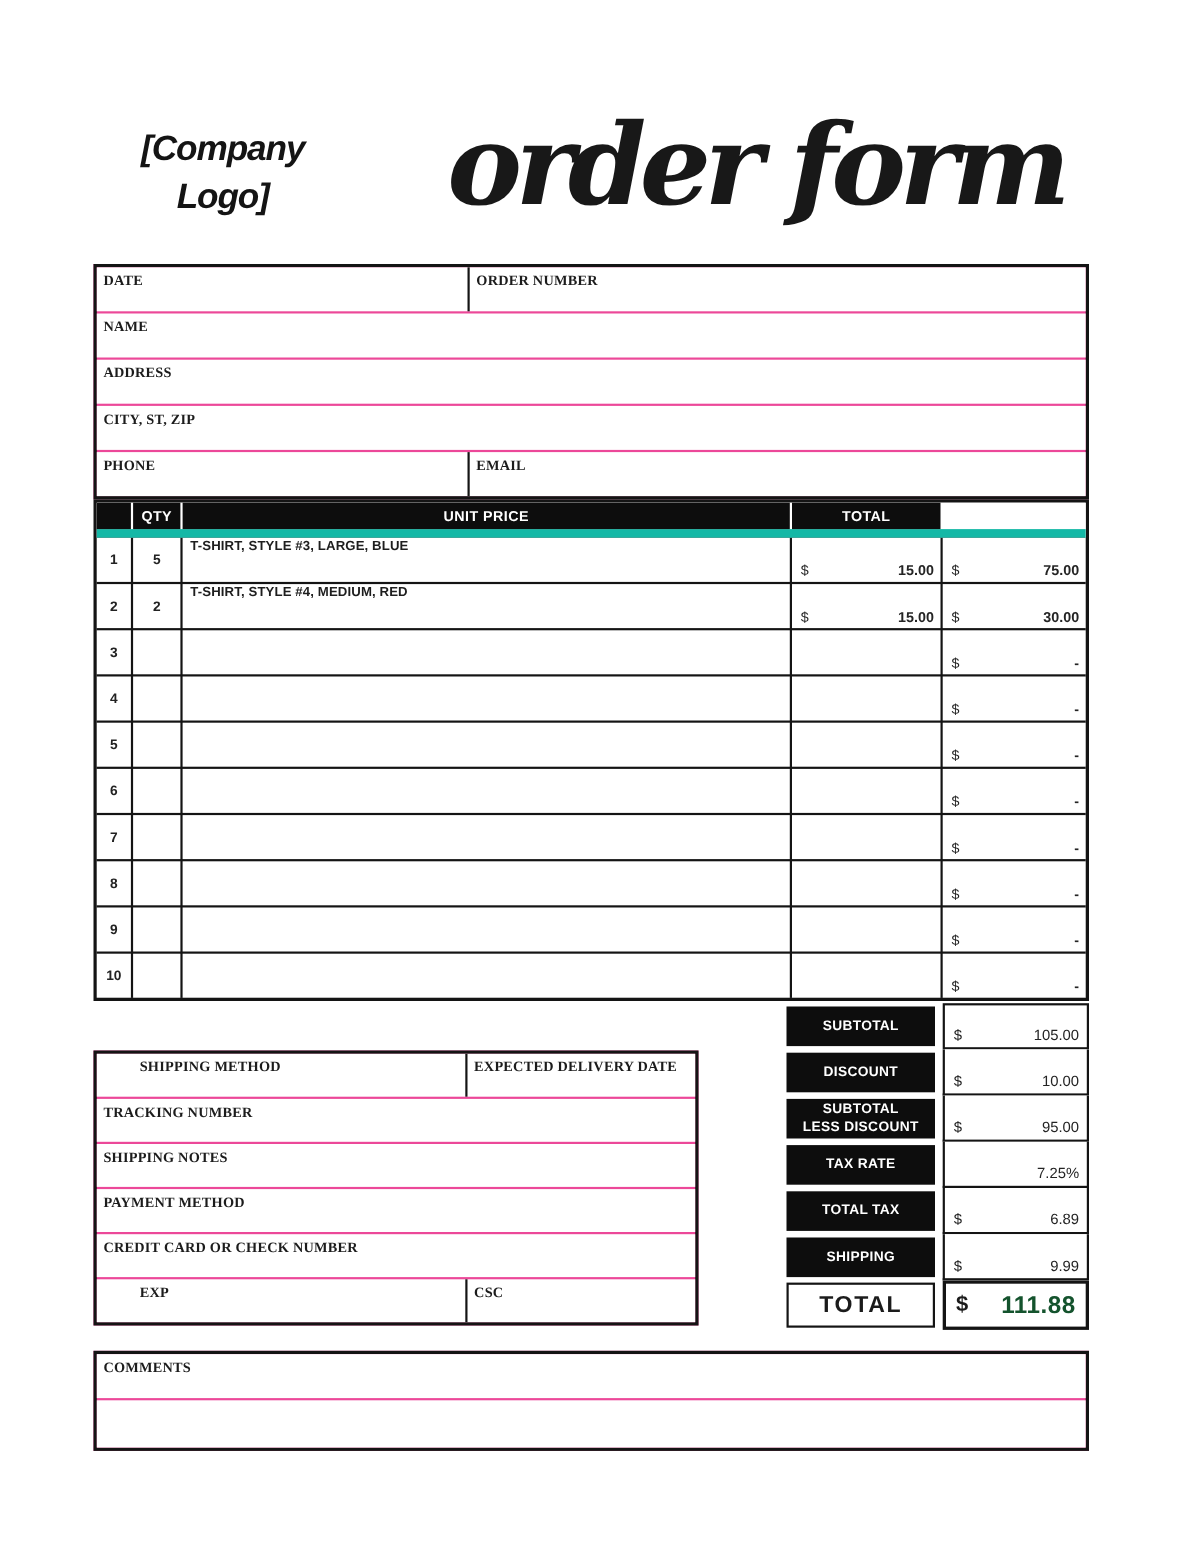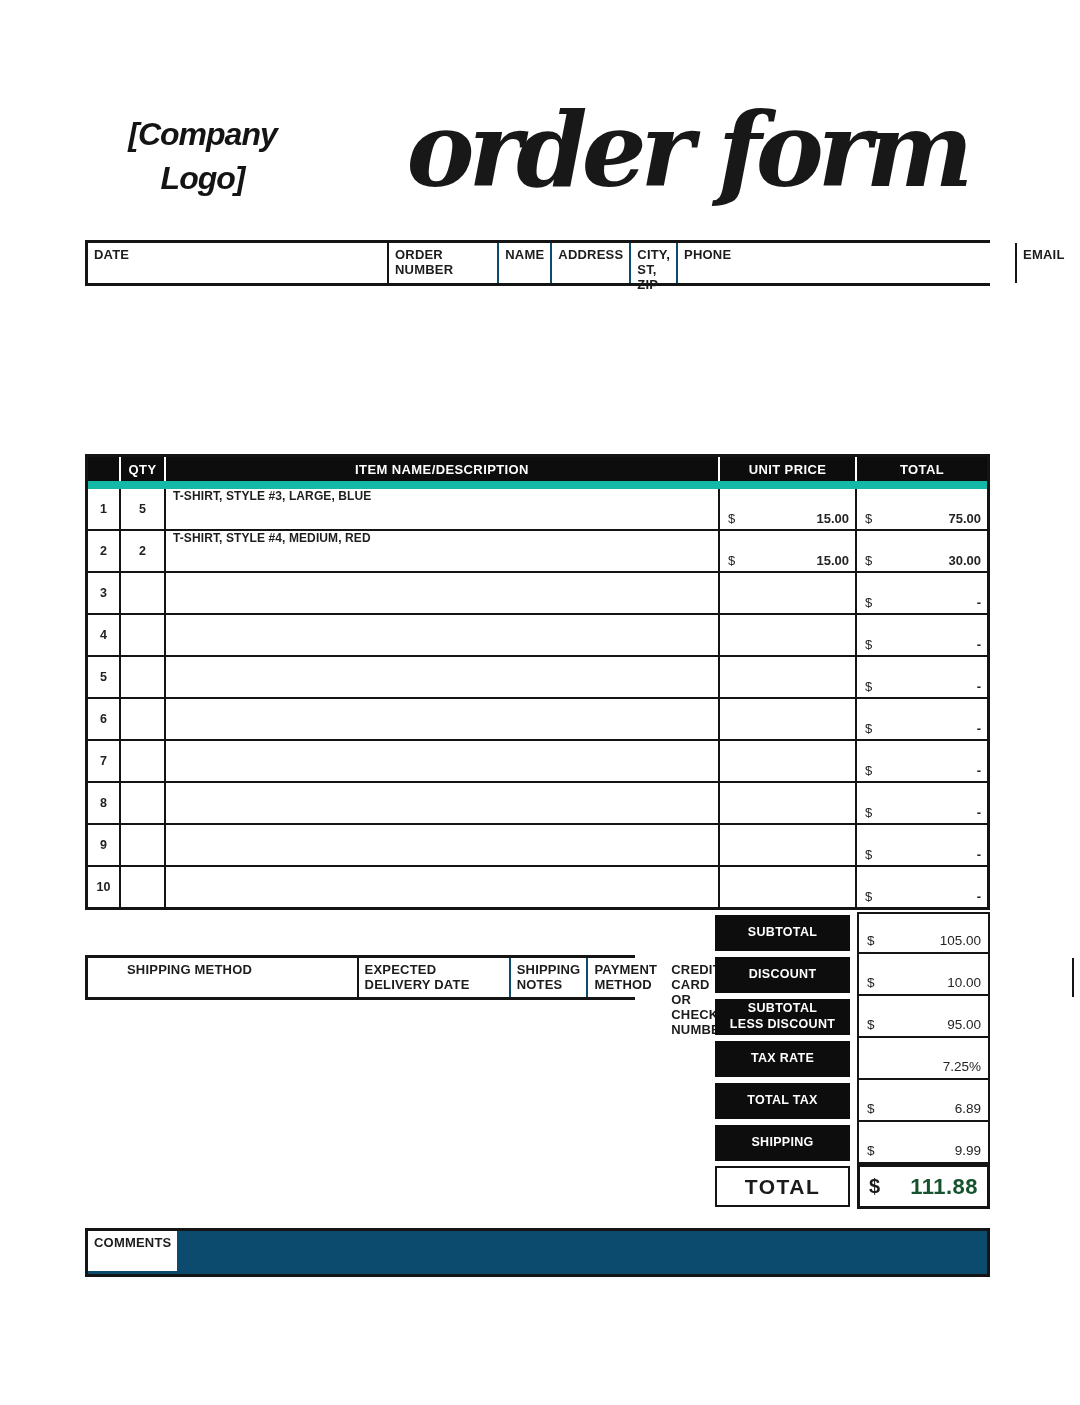--- a/index.html
+++ b/index.html
@@ -13,21 +13,21 @@
     text-align: center; color: #141414; white-space: pre-line; letter-spacing: -1px;
   }
   .title {
     position: absolute; left: 378px; top: 66px; width: 618px; height: 168px;
     display: flex; align-items: center; justify-content: center;
     font-family: "DejaVu Serif", serif; font-style: italic; font-weight: 700;
     font-size: 102px; letter-spacing: -6px; color: #181818; white-space: nowrap;
   }
 
   
-  .formbox { position: absolute; border: 3px solid #141414; background: #0c4a6e; display: flex; flex-direction: row; gap: 2px; }
+  .formbox { position: absolute; border: 3px solid #141414; background: #ec4899; display: flex; flex-direction: column; gap: 2px; font-family: Liberation Serif, serif; }
   .frow { background: #ffffff; display: flex; }
   .fcell { position: relative; height: 100%; }
   .fcell.grow { flex: 1 1 auto; }
   .fcell.divl { border-left: 2px solid #141414; }
   .flabel { display: inline-block; padding: 4px 6px; font-size: 13px; font-weight: 700; letter-spacing: 0.2px; color: #1c1c1c; }
 
   
   .custform { left: 85px; top: 240px; width: 905px; }
   .custform .frow { height: 40px; }
   .custform .halfA { width: 337px; }
@@ -113,21 +113,20 @@
       <div class="fcell grow divl">
         <span class="flabel">EMAIL</span>
       </div>
     </div>
   </div>
 
   <div class="items">
     <div class="ithead">
       <div class="hcell"></div>
       <div class="hcell">QTY</div>
-      <div class="hcell">ITEM NAME/DESCRIPTION</div>
       <div class="hcell">UNIT PRICE</div>
       <div class="hcell">TOTAL</div>
     </div>
     <div class="itbody">
 
         <div class="itrow">
           <div class="cell cnum">1</div>
           <div class="cell cqty">5</div>
           <div class="cell cdesc">T-SHIRT, STYLE #3, LARGE, BLUE</div>
           <div class="cell camt">
@@ -268,20 +267,25 @@
       </div>
   </div>
 
   <div class="formbox shipbox">
     <div class="frow">
       <div class="fcell halfA">
         <span class="flabel">SHIPPING METHOD</span>
       </div>
       <div class="fcell grow divl">
         <span class="flabel">EXPECTED DELIVERY DATE</span>
+      </div>
+    </div>
+    <div class="frow">
+      <div class="fcell grow">
+        <span class="flabel">TRACKING NUMBER</span>
       </div>
     </div>
     <div class="frow">
       <div class="fcell grow">
         <span class="flabel">SHIPPING NOTES</span>
       </div>
     </div>
     <div class="frow">
       <div class="fcell grow">
         <span class="flabel">PAYMENT METHOD</span>

